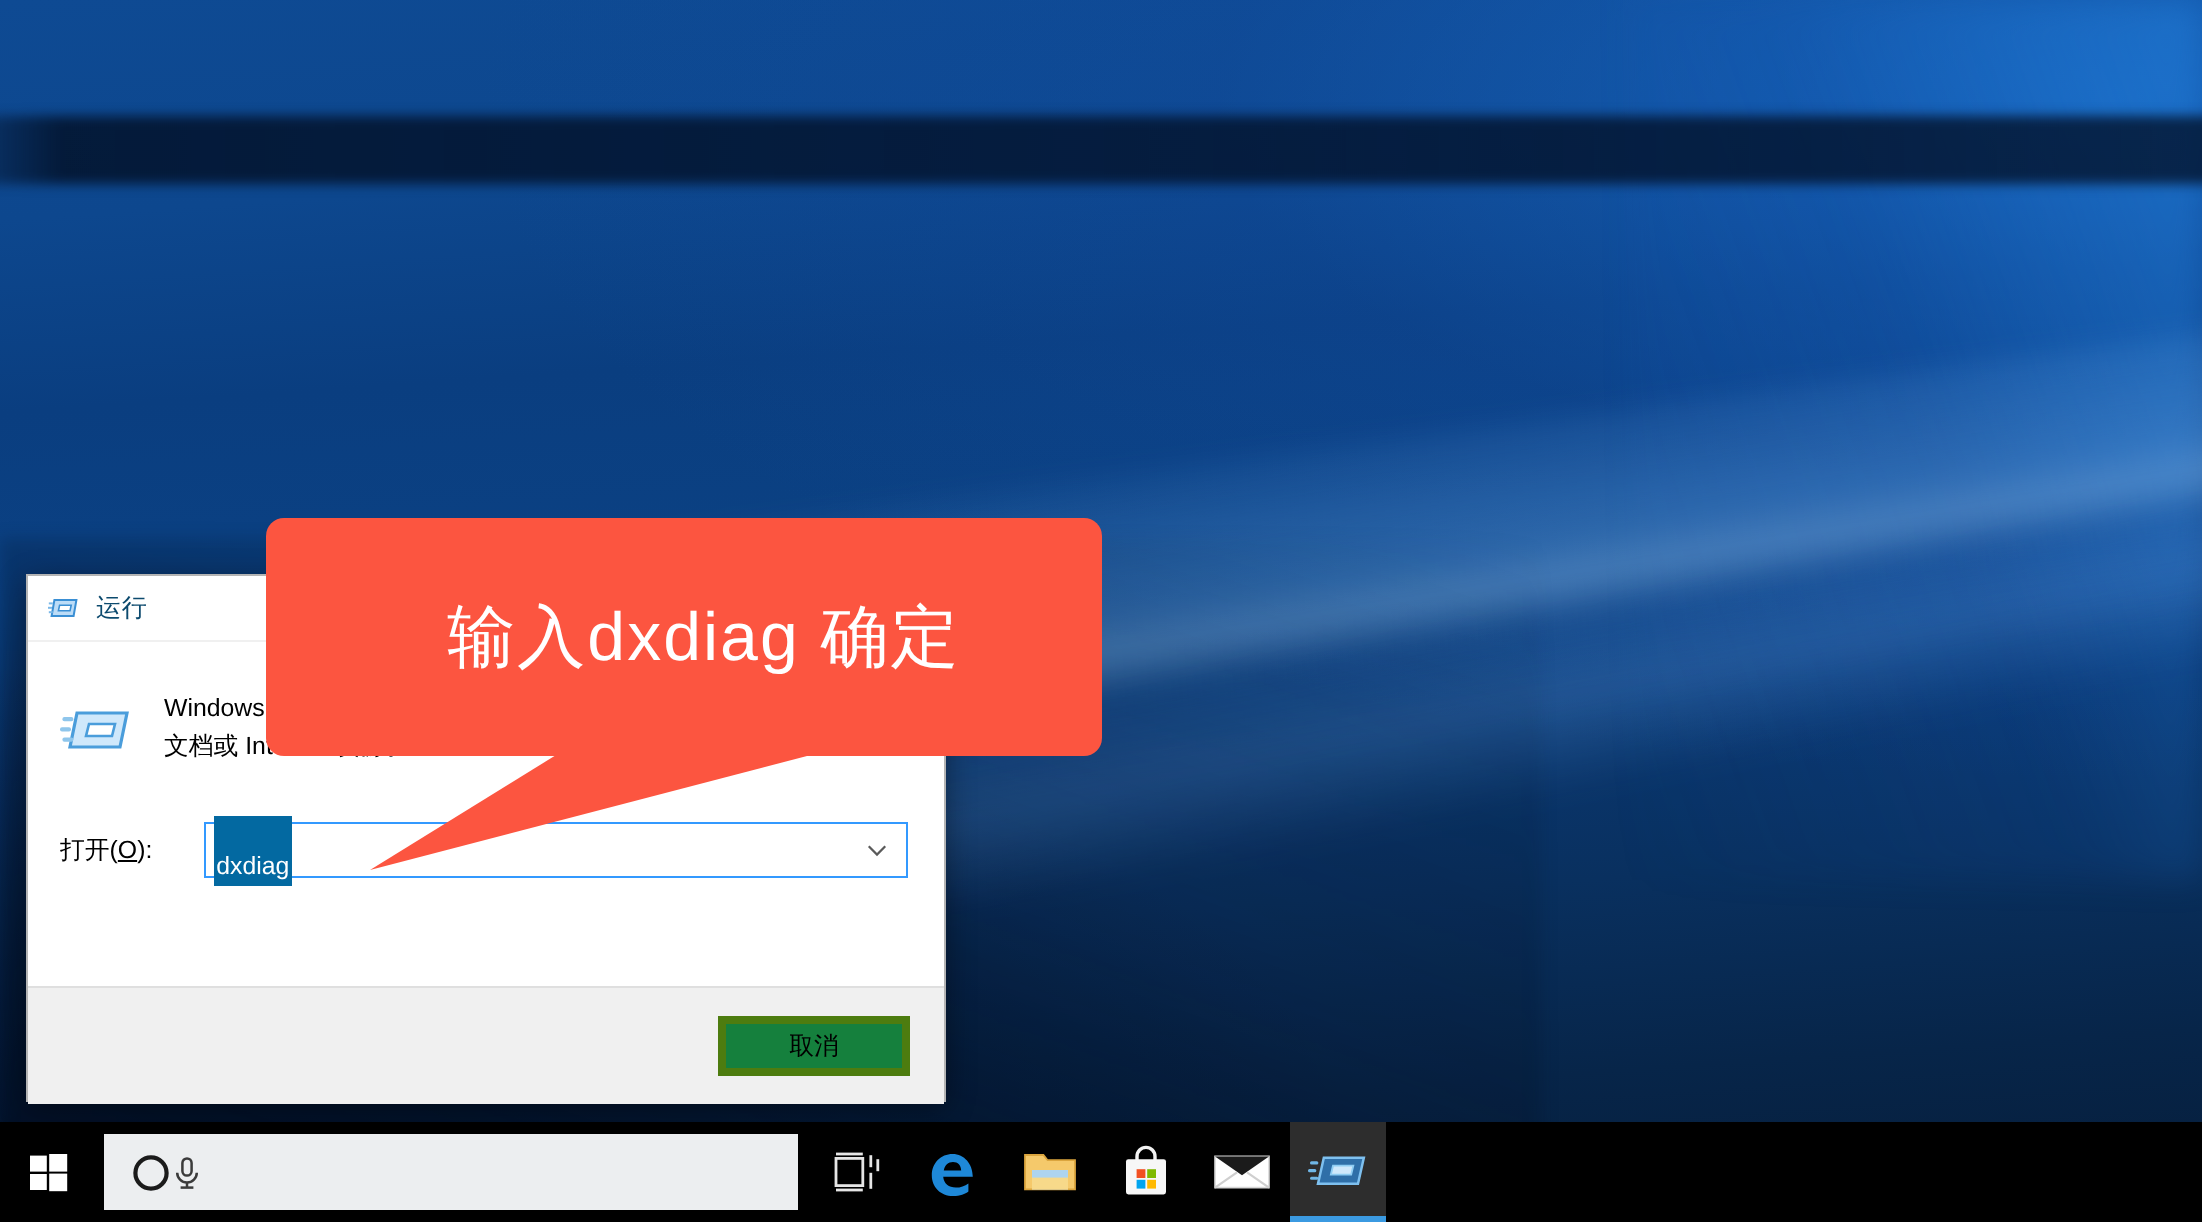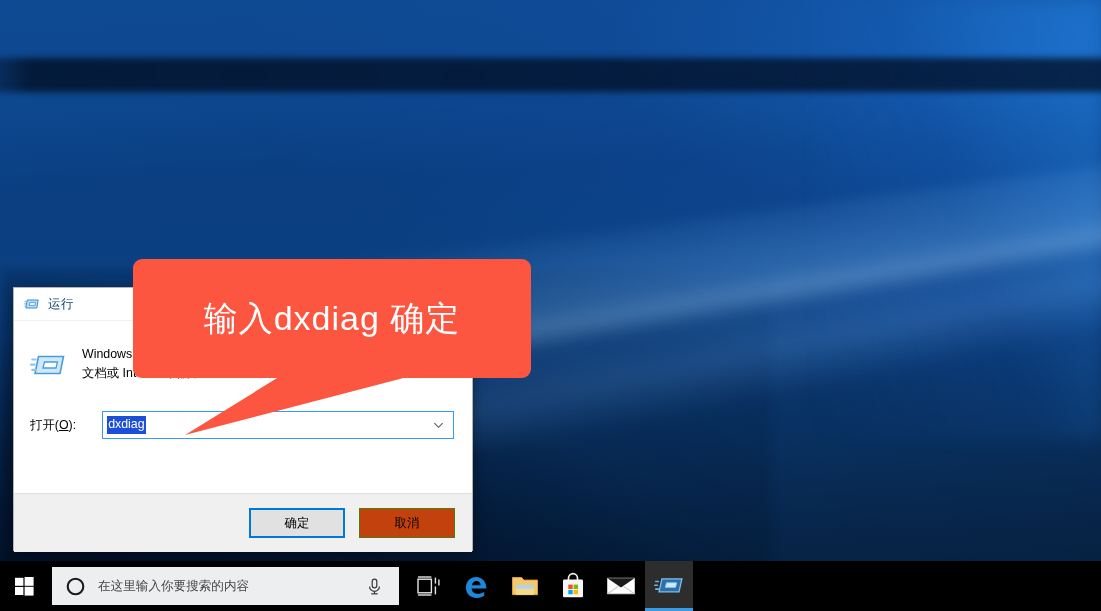--- a/index.html
+++ b/index.html
@@ -146,23 +146,23 @@
     flex: 1 1 auto;
     height: 26px;
     border: 1px solid #3399ff;
     background: #ffffff;
     display: flex;
     align-items: center;
   }
   #open-input-text {
     font-size: 12.4px;
     margin-left: 4px;
-    background: #1d4ed8;
+    background: #0369a1;
     color: #ffffff;
-    padding: 1px 1px 2px 1px;
+    padding: 18px 1px 2px 1px;
     line-height: 15px;
   }
   #combo-arrow {
     position: absolute;
     right: 9px; top: 50%;
     transform: translateY(-50%);
     width: 11px; height: 11px;
     pointer-events: none;
   }
   #run-footer {
@@ -173,22 +173,22 @@
     align-items: center;
     justify-content: flex-end;
     gap: 14px;
     padding-right: 17px;
   }
   .dlg-btn {
     min-width: 96px;
     height: 30px;
     font-size: 12.4px;
     font-family: "Liberation Sans", "DejaVu Sans", sans-serif;
-    background: #c2410c;
-    border: 1px solid #4d7c0f;
+    background: #15803d;
+    border: 4px solid #4d7c0f;
     color: #000;
     padding: 0 8px;
     cursor: default;
   }
   .dlg-btn.default {
     border: 2px solid #0078d7;
     background: #e1e1e1;
   }
   .dlg-btn u { text-decoration: underline; }
 
@@ -198,20 +198,21 @@
     left: 133px;
     top: 259px;
     width: 398px;
     height: 119px;
     background: #fc5540;
     border-radius: 9px;
     display: flex;
     align-items: center;
     justify-content: center;
     z-index: 40;
+    padding-left: 20px;
   }
   #callout-text {
     color: #ffffff;
     font-size: 34px;
     letter-spacing: 1px;
     white-space: nowrap;
     font-family: "Liberation Sans", "DejaVu Sans", sans-serif;
   }
   #callout-tail {
     position: absolute;
@@ -320,21 +321,20 @@
           <span id="open-input-text">dxdiag</span>
           <svg id="combo-arrow" viewBox="0 0 12 12">
             <path d="M1.5 4 L6 8.5 L10.5 4" fill="none" stroke="#5a5a5a" stroke-width="1.2"></path>
           </svg>
         </div>
       </div>
 
     </div>
 
     <div id="run-footer">
-      <button class="dlg-btn default">确定</button>
       <button class="dlg-btn">取消</button>
     </div>
   </div>
 
   <svg id="callout-tail" viewBox="0 0 420 200">
     <polygon points="175,100 305,110 52,176" fill="#fc5540"></polygon>
   </svg>
   <div id="callout">
     <span id="callout-text">输入dxdiag 确定</span>
   </div>
@@ -347,21 +347,20 @@
         <rect x="9.6" y="0" width="9.0" height="8.8" fill="#ffffff"></rect>
         <rect x="0" y="10.0" width="8.4" height="8.0" fill="#ffffff"></rect>
         <rect x="9.6" y="9.8" width="9.0" height="8.8" fill="#ffffff"></rect>
       </svg>
     </div>
 
     <div id="search-box">
       <svg id="cortana-icon" width="19" height="19" viewBox="0 0 19 19">
         <circle cx="9.5" cy="9.5" r="7.8" fill="none" stroke="#1b1b1b" stroke-width="2.1"></circle>
       </svg>
-      <span id="search-placeholder">在这里输入你要搜索的内容</span>
       <svg id="mic-icon" width="17" height="19" viewBox="0 0 17 19">
         <rect x="6.2" y="2.2" width="4.6" height="8.6" rx="2.3" fill="none" stroke="#3b3b3b" stroke-width="1.25"></rect>
         <path d="M3.6 9.4 a4.9 4.9 0 0 0 9.8 0" fill="none" stroke="#3b3b3b" stroke-width="1.25"></path>
         <line x1="8.5" y1="14.4" x2="8.5" y2="16.6" stroke="#3b3b3b" stroke-width="1.25"></line>
         <line x1="5.3" y1="16.8" x2="11.7" y2="16.8" stroke="#3b3b3b" stroke-width="1.25"></line>
       </svg>
     </div>
 
     <div class="tb-item" id="tb-taskview">
       <svg width="24" height="20" viewBox="0 0 24 20">

